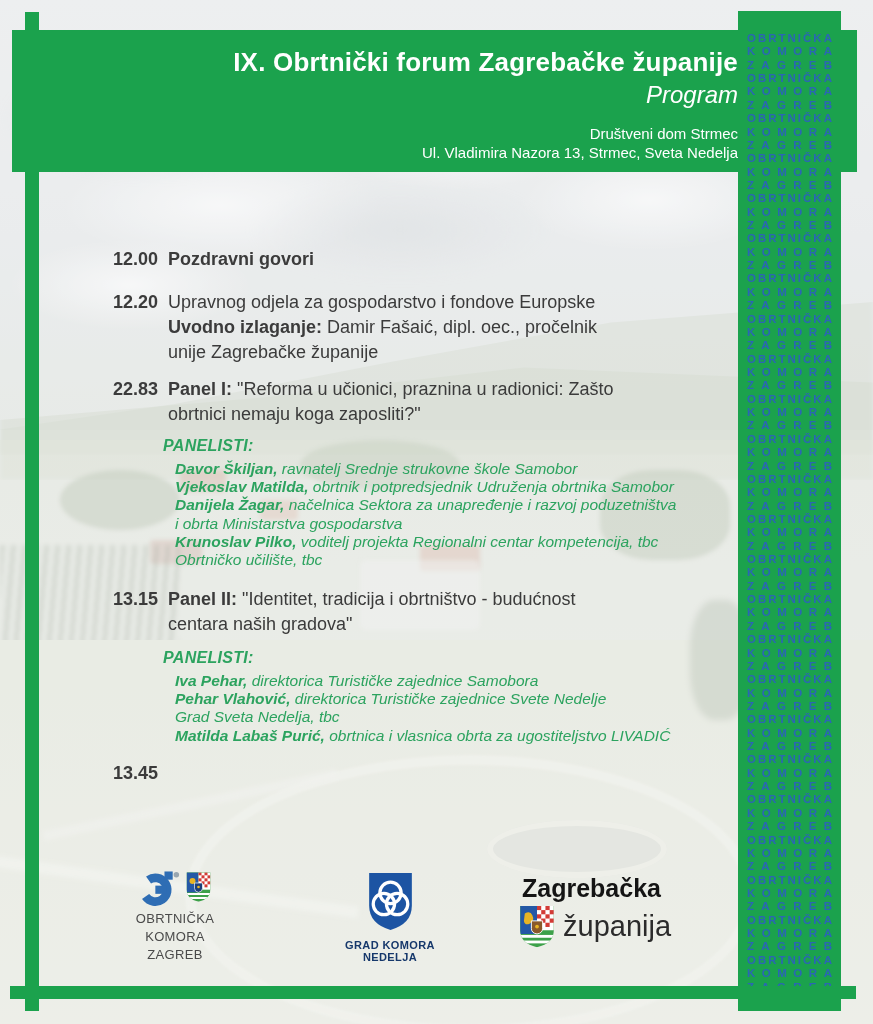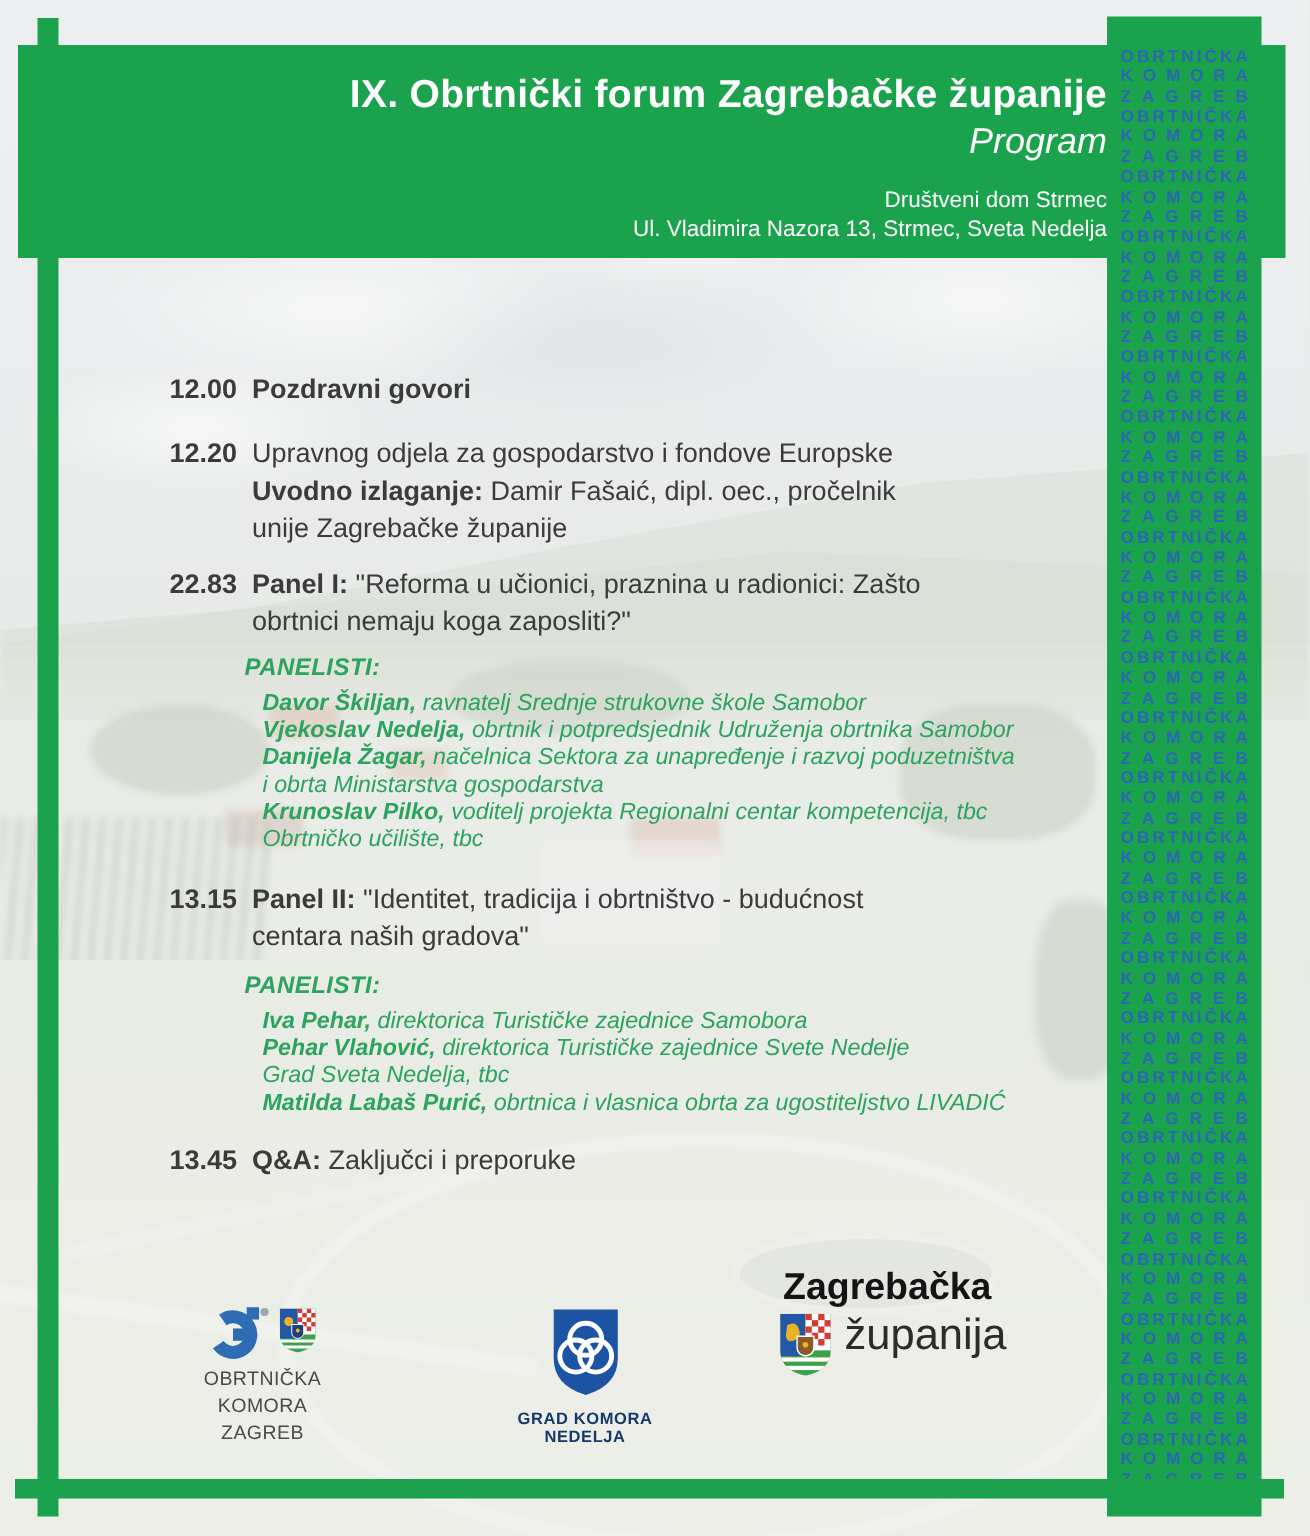--- a/index.html
+++ b/index.html
@@ -60,23 +60,23 @@
   .panel .p-entries{margin-left:12px;margin-top:4px;font-size:15.5px;line-height:18.2px;}
   .panel .ln{white-space:nowrap;}
   .panel .p-name{font-weight:bold;}
   #p0{top:436px;} #p1{top:648px;}
   
   .logo-okz{position:absolute;left:115px;top:866px;width:120px;z-index:4;text-align:center;}
   .okz-icons{display:flex;justify-content:center;align-items:center;gap:5px;height:42px;}
   .okz-caption{margin-top:2px;font-size:13px;line-height:18px;color:#4A4A4A;letter-spacing:.3px;}
   .logo-gsn{position:absolute;left:325px;top:871px;width:130px;z-index:4;text-align:center;}
   .gsn-caption{margin-top:3px;font-size:11px;font-weight:bold;color:#16386B;letter-spacing:.4px;}
-  .logo-zz{position:absolute;left:518px;top:844px;z-index:4;color:#141414;}
+  .logo-zz{position:absolute;left:518px;top:874px;z-index:4;color:#141414;}
   .zz1{font-size:25px;font-weight:bold;line-height:28px;padding-left:4px;}
-  .zz-row{display:flex;align-items:flex-start;gap:7px;margin-top:2px;}
+  .zz-row{display:flex;align-items:center;gap:7px;margin-top:2px;}
   .zz2{font-size:29px;color:#2b2b2b;}
 </style>
 </head>
 <body>
 
 <div id="photo">
   <div class="sky"></div>
   <div class="cloud" style="left:60px;top:150px;width:320px;height:110px;"></div>
   <div class="cloud" style="left:320px;top:90px;width:280px;height:100px;"></div>
   <div class="cloud" style="left:10px;top:240px;width:240px;height:90px;"></div>
@@ -790,30 +790,27 @@
   </div>
 <div class="sched" id="s3">
     <div class="time">13.15</div>
     <div class="lines">
       <div class="ln"><span class="bold">Panel II:</span><span> "Identitet, tradicija i obrtništvo - budućnost</span></div>
       <div class="ln">centara naših gradova"</div>
     </div>
   </div>
 <div class="sched" id="s4">
     <div class="time">13.45</div>
-    <div class="lines">
-      <div class="ln"><span class="bold">Q&amp;A:</span><span> Zaključci i preporuke</span></div>
-    </div>
   </div>
 
 <div class="panel" id="p0">
   <div class="p-head">PANELISTI:</div>
   <div class="p-entries">
       <div class="ln"><span class="p-name">Davor Škiljan,</span><span> ravnatelj Srednje strukovne škole Samobor</span></div>
-      <div class="ln"><span class="p-name">Vjekoslav Nedelja,</span><span> obrtnik i potpredsjednik Udruženja obrtnika Samobor</span></div>
+      <div class="ln"><span class="p-name">Vjekoslav Matilda,</span><span> obrtnik i potpredsjednik Udruženja obrtnika Samobor</span></div>
       <div class="ln"><span class="p-name">Danijela Žagar,</span><span> načelnica Sektora za unapređenje i razvoj poduzetništva</span></div>
       <div class="ln"><span>i obrta Ministarstva gospodarstva</span></div>
       <div class="ln"><span class="p-name">Krunoslav Pilko,</span><span> voditelj projekta Regionalni centar kompetencija, tbc</span></div>
       <div class="ln"><span>Obrtničko učilište, tbc</span></div>
     </div>
 </div>
 <div class="panel" id="p1">
   <div class="p-head">PANELISTI:</div>
   <div class="p-entries">
       <div class="ln"><span class="p-name">Iva Pehar,</span><span> direktorica Turističke zajednice Samobora</span></div>

